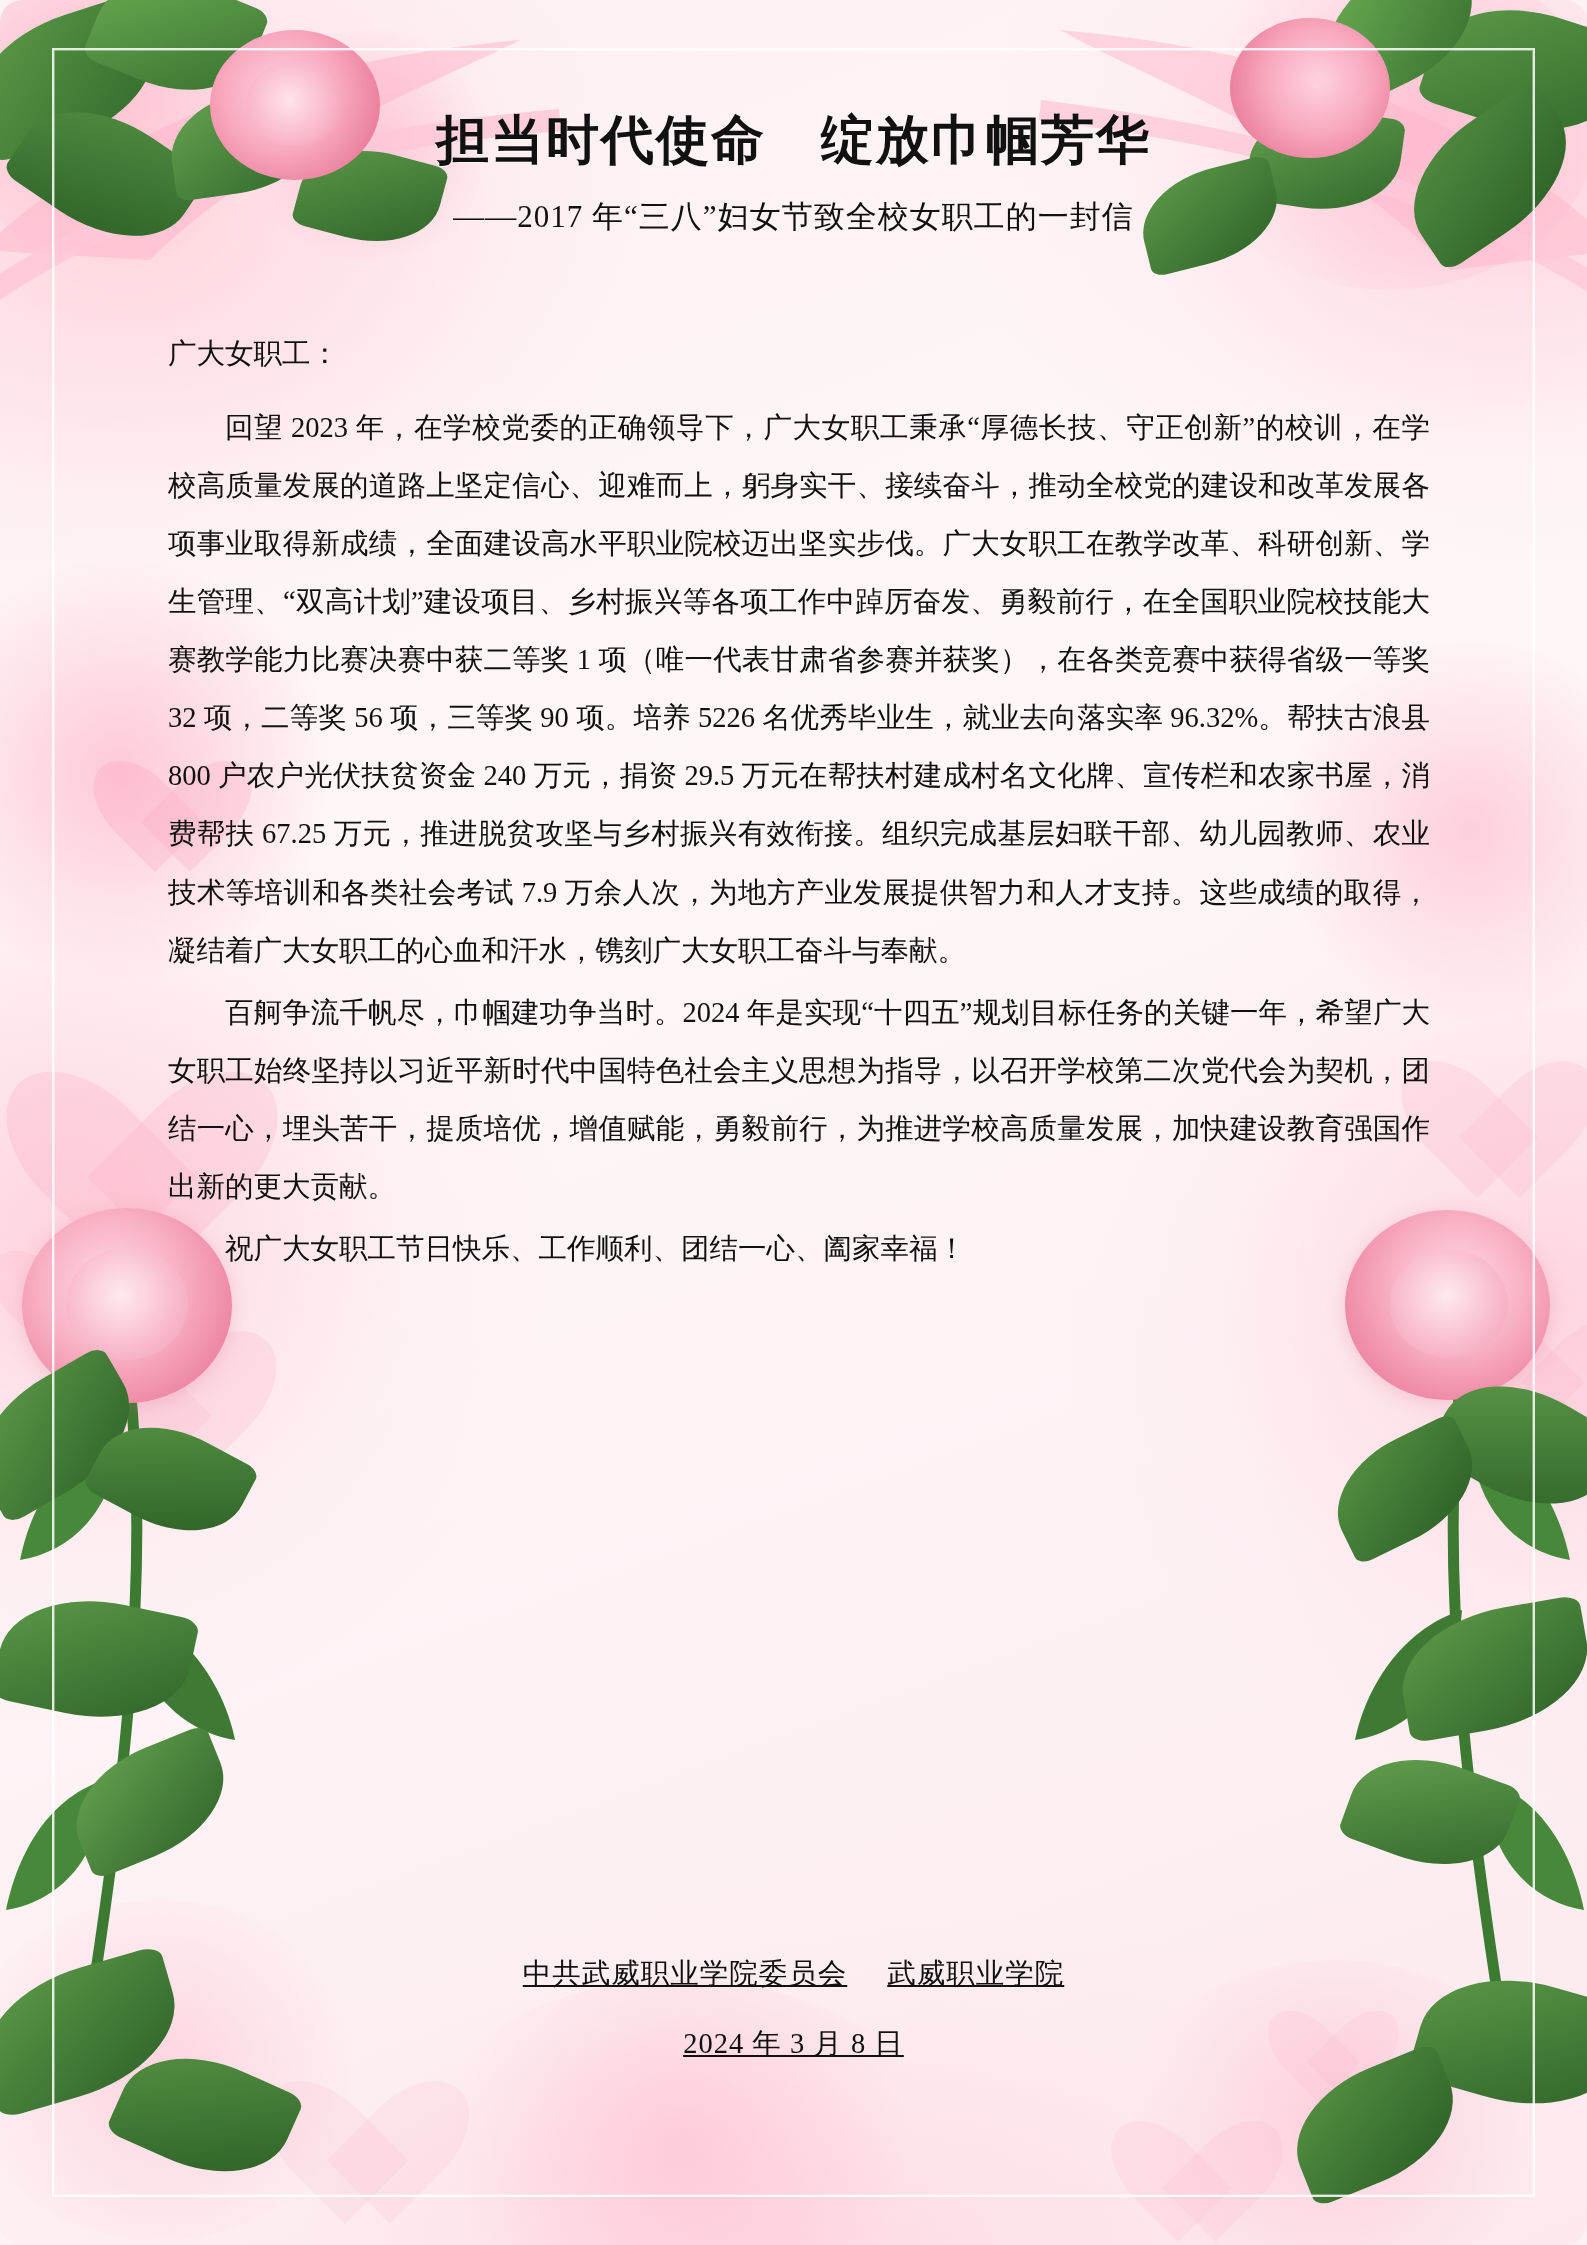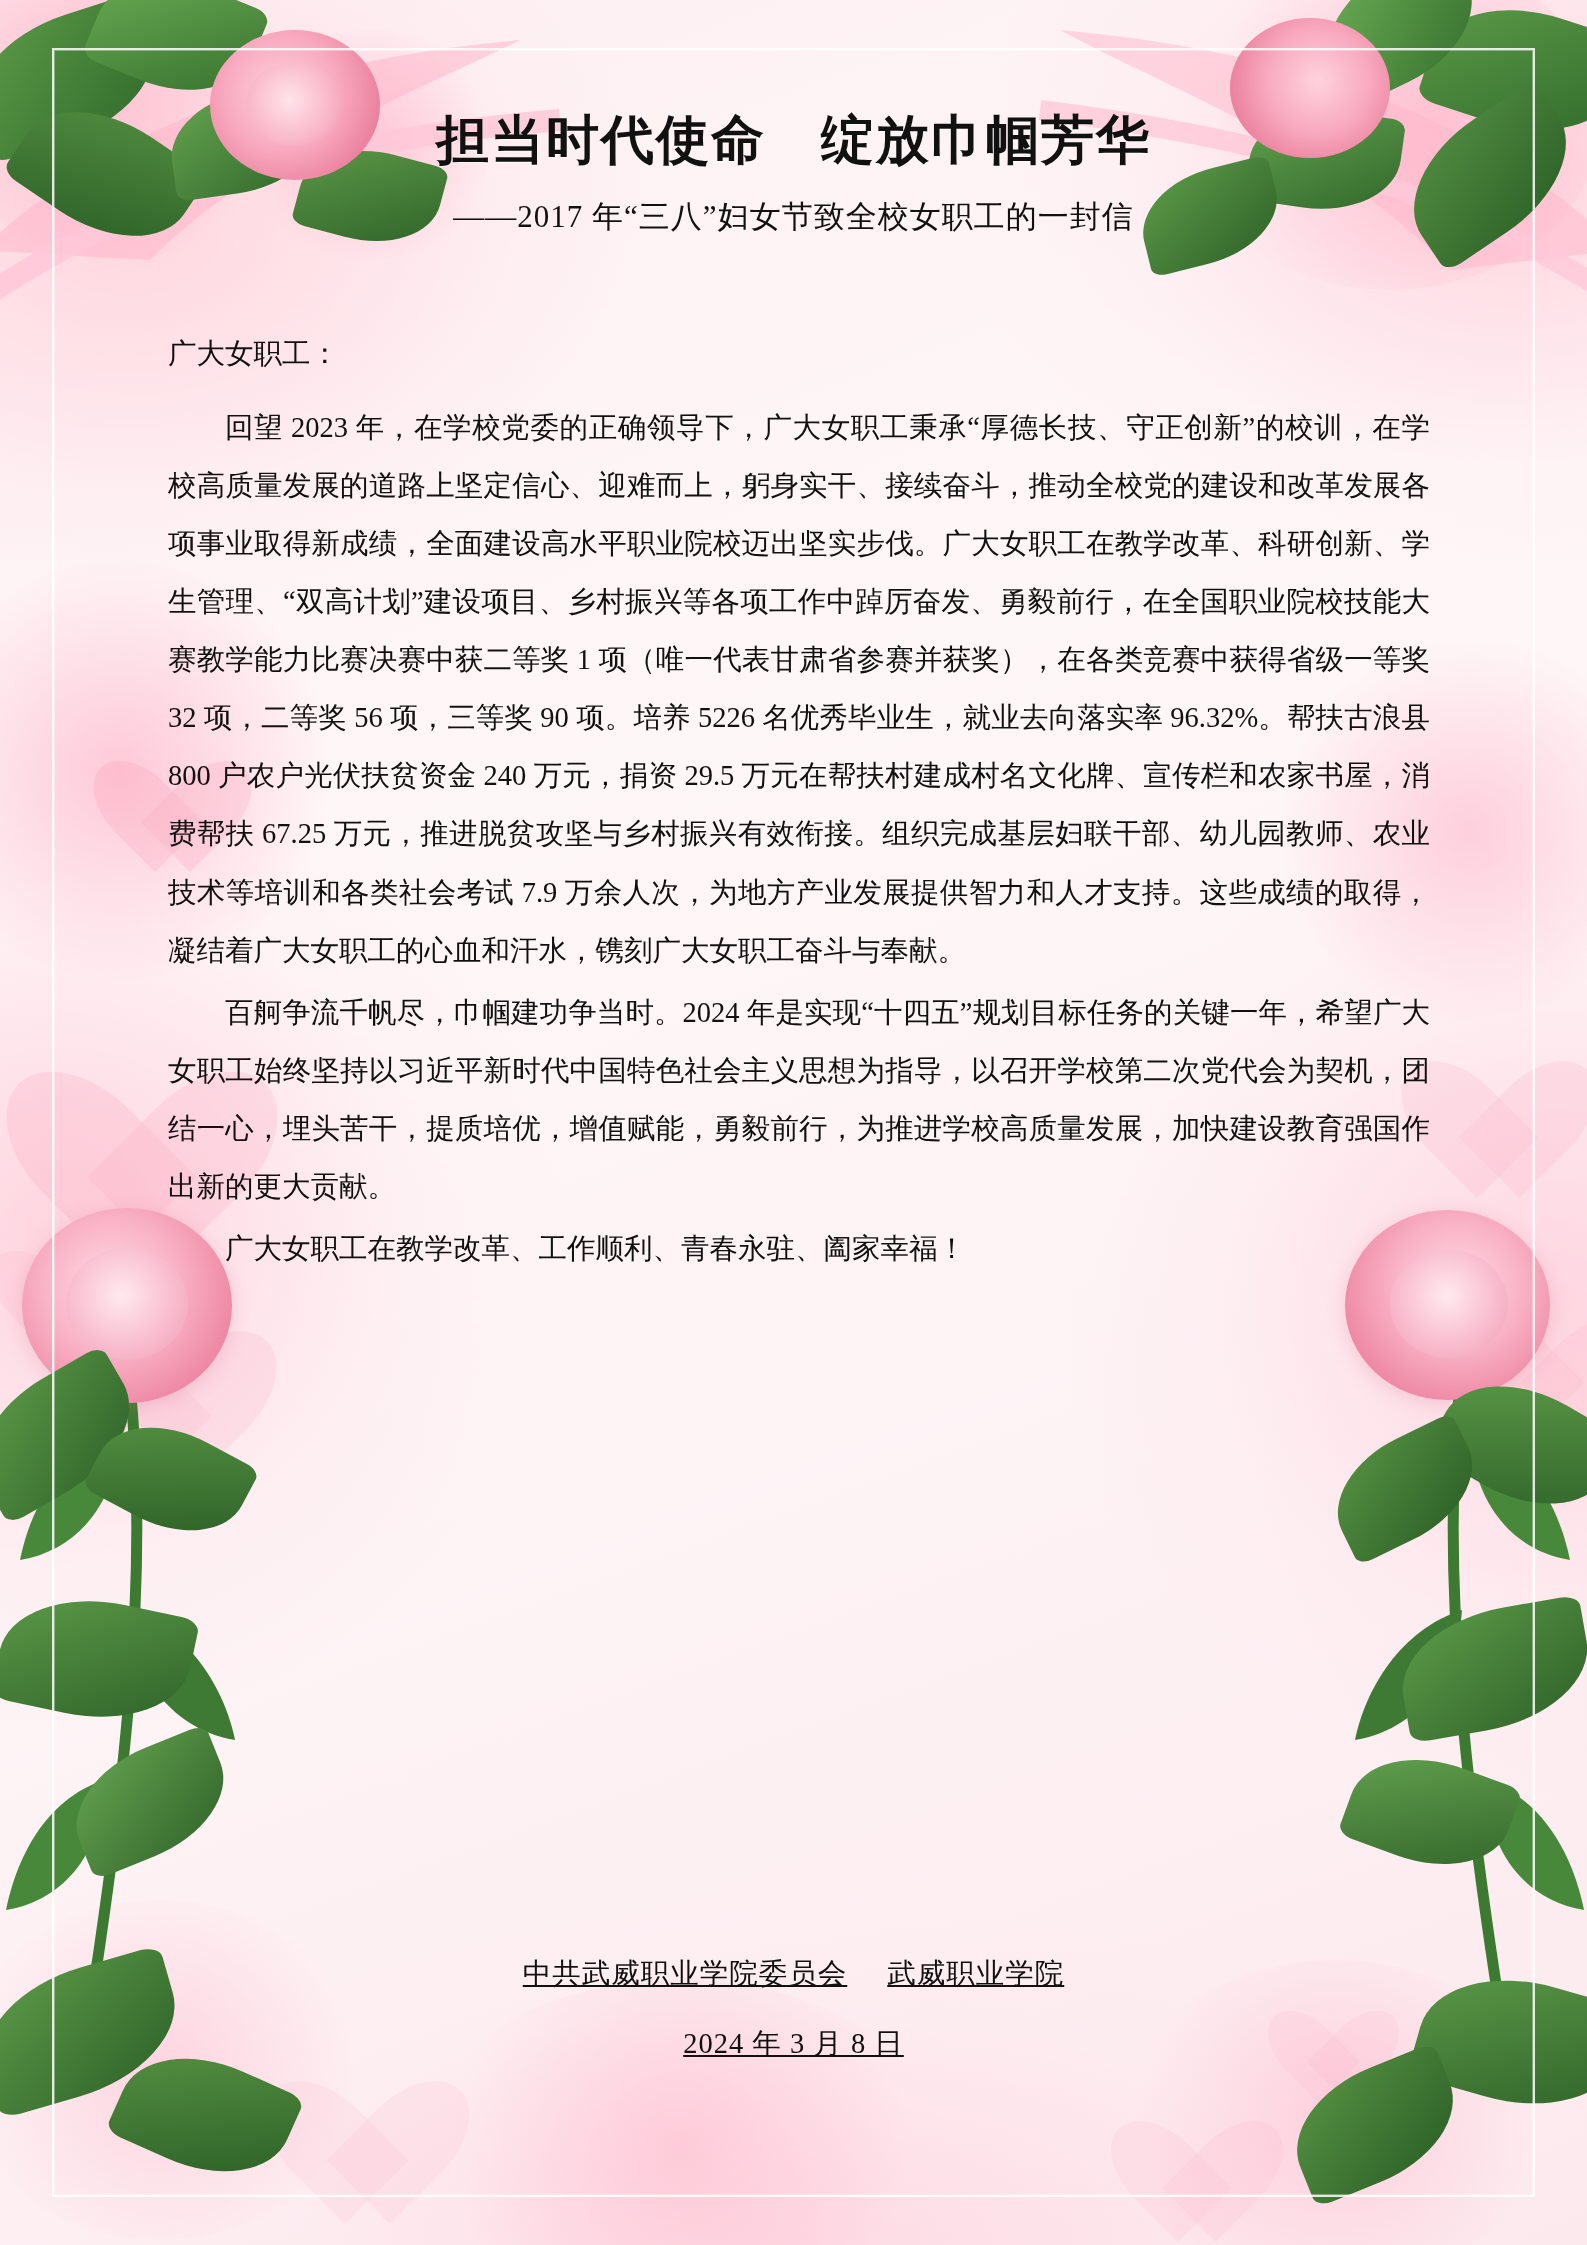--- a/index.html
+++ b/index.html
@@ -19,20 +19,21 @@
     width: 1587px;
     height: 2245px;
     overflow: hidden;
     background:
       radial-gradient(ellipse 700px 500px at 8% 10%, rgba(255,205,215,0.75) 0%, rgba(255,225,232,0.25) 55%, rgba(255,255,255,0) 75%),
       radial-gradient(ellipse 700px 520px at 95% 8%, rgba(255,200,212,0.70) 0%, rgba(255,228,235,0.22) 55%, rgba(255,255,255,0) 78%),
       radial-gradient(ellipse 620px 620px at 4% 55%, rgba(255,195,210,0.65) 0%, rgba(255,225,233,0.20) 55%, rgba(255,255,255,0) 80%),
       radial-gradient(ellipse 620px 620px at 98% 58%, rgba(255,195,210,0.60) 0%, rgba(255,225,233,0.20) 55%, rgba(255,255,255,0) 80%),
       radial-gradient(ellipse 900px 420px at 50% 100%, rgba(255,205,218,0.55) 0%, rgba(255,232,238,0.18) 58%, rgba(255,255,255,0) 82%),
       linear-gradient(160deg, #fdeff2 0%, #fef7f8 35%, #fdf1f4 70%, #fce9ee 100%);
+    border-radius: 22px;
   }
 
   
   .bokeh {
     position: absolute;
     border-radius: 50%;
     pointer-events: none;
   }
 
   .heart {
@@ -239,21 +240,21 @@
 
   <div class="content">
 
     <div class="doc-title">担当时代使命　绽放巾帼芳华</div>
     <div class="doc-subtitle">——2017 年“三八”妇女节致全校女职工的一封信</div>
 
     <div class="letter-body">
       <div class="salutation">广大女职工：</div>
       <p class="para">回望 2023 年，在学校党委的正确领导下，广大女职工秉承“厚德长技、守正创新”的校训，在学校高质量发展的道路上坚定信心、迎难而上，躬身实干、接续奋斗，推动全校党的建设和改革发展各项事业取得新成绩，全面建设高水平职业院校迈出坚实步伐。广大女职工在教学改革、科研创新、学生管理、“双高计划”建设项目、乡村振兴等各项工作中踔厉奋发、勇毅前行，在全国职业院校技能大赛教学能力比赛决赛中获二等奖 1 项（唯一代表甘肃省参赛并获奖），在各类竞赛中获得省级一等奖 32 项，二等奖 56 项，三等奖 90 项。培养 5226 名优秀毕业生，就业去向落实率 96.32%。帮扶古浪县 800 户农户光伏扶贫资金 240 万元，捐资 29.5 万元在帮扶村建成村名文化牌、宣传栏和农家书屋，消费帮扶 67.25 万元，推进脱贫攻坚与乡村振兴有效衔接。组织完成基层妇联干部、幼儿园教师、农业技术等培训和各类社会考试 7.9 万余人次，为地方产业发展提供智力和人才支持。这些成绩的取得，凝结着广大女职工的心血和汗水，镌刻广大女职工奋斗与奉献。</p>
       <p class="para">百舸争流千帆尽，巾帼建功争当时。2024 年是实现“十四五”规划目标任务的关键一年，希望广大女职工始终坚持以习近平新时代中国特色社会主义思想为指导，以召开学校第二次党代会为契机，团结一心，埋头苦干，提质培优，增值赋能，勇毅前行，为推进学校高质量发展，加快建设教育强国作出新的更大贡献。</p>
-      <p class="para">广大女职工在教学改革、工作顺利、青春永驻、阖家幸福！</p>
+      <p class="para">祝广大女职工节日快乐、工作顺利、团结一心、阖家幸福！</p>
     </div>
 
     <div class="signature sig-org">
       <span>中共武威职业学院委员会</span><span class="sig-gap"></span><span>武威职业学院</span>
     </div>
     <div class="signature sig-date">2024 年 3 月 8 日</div>
 
   </div>
 </div>
 

